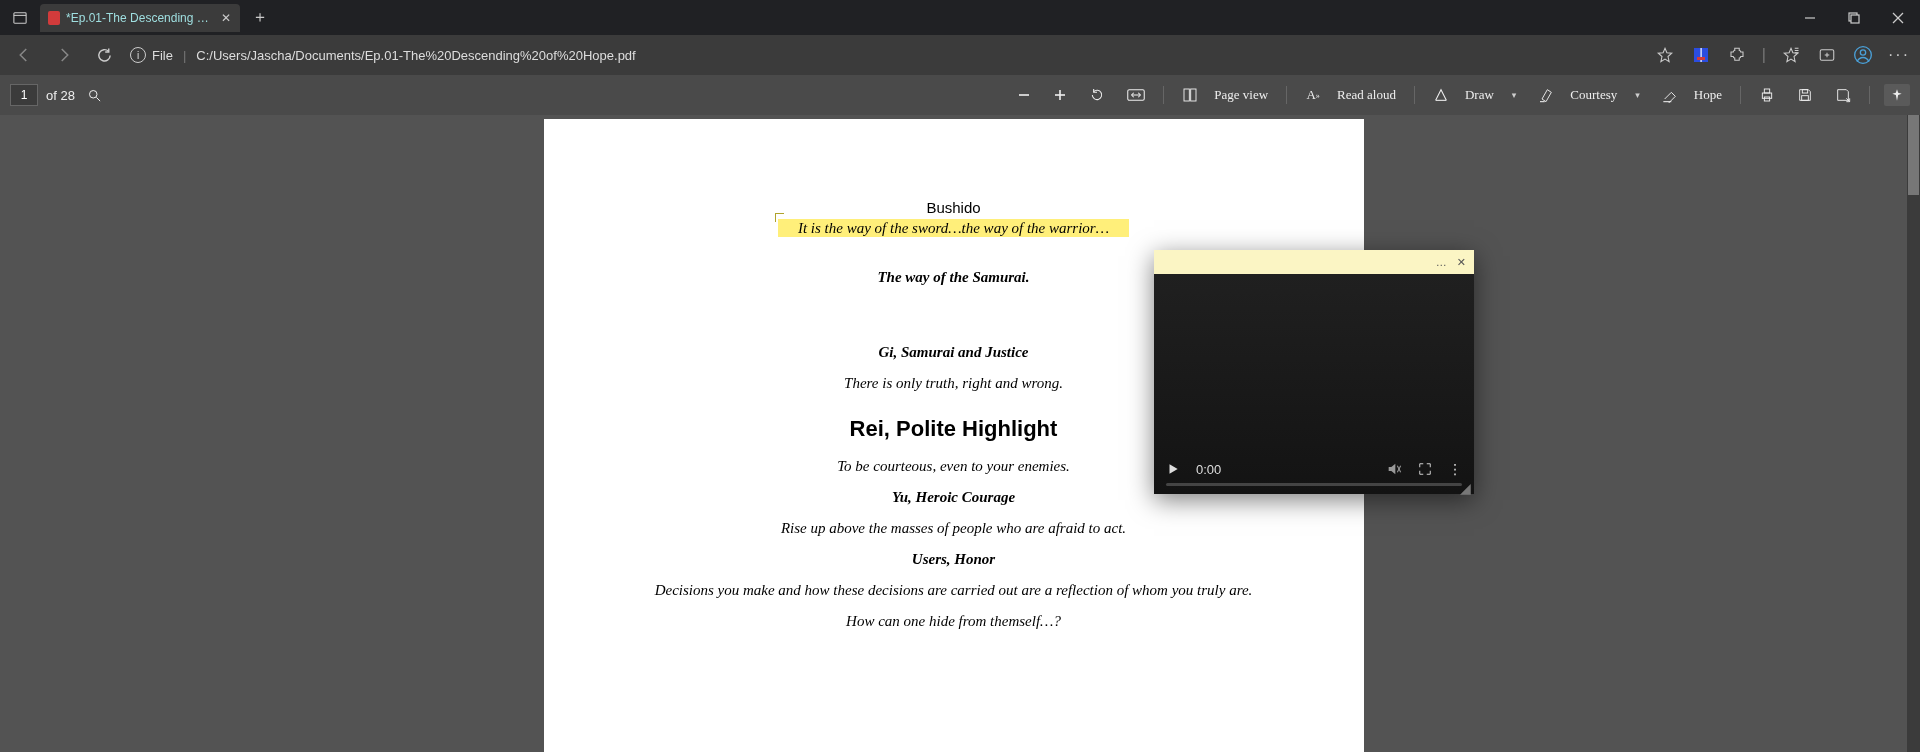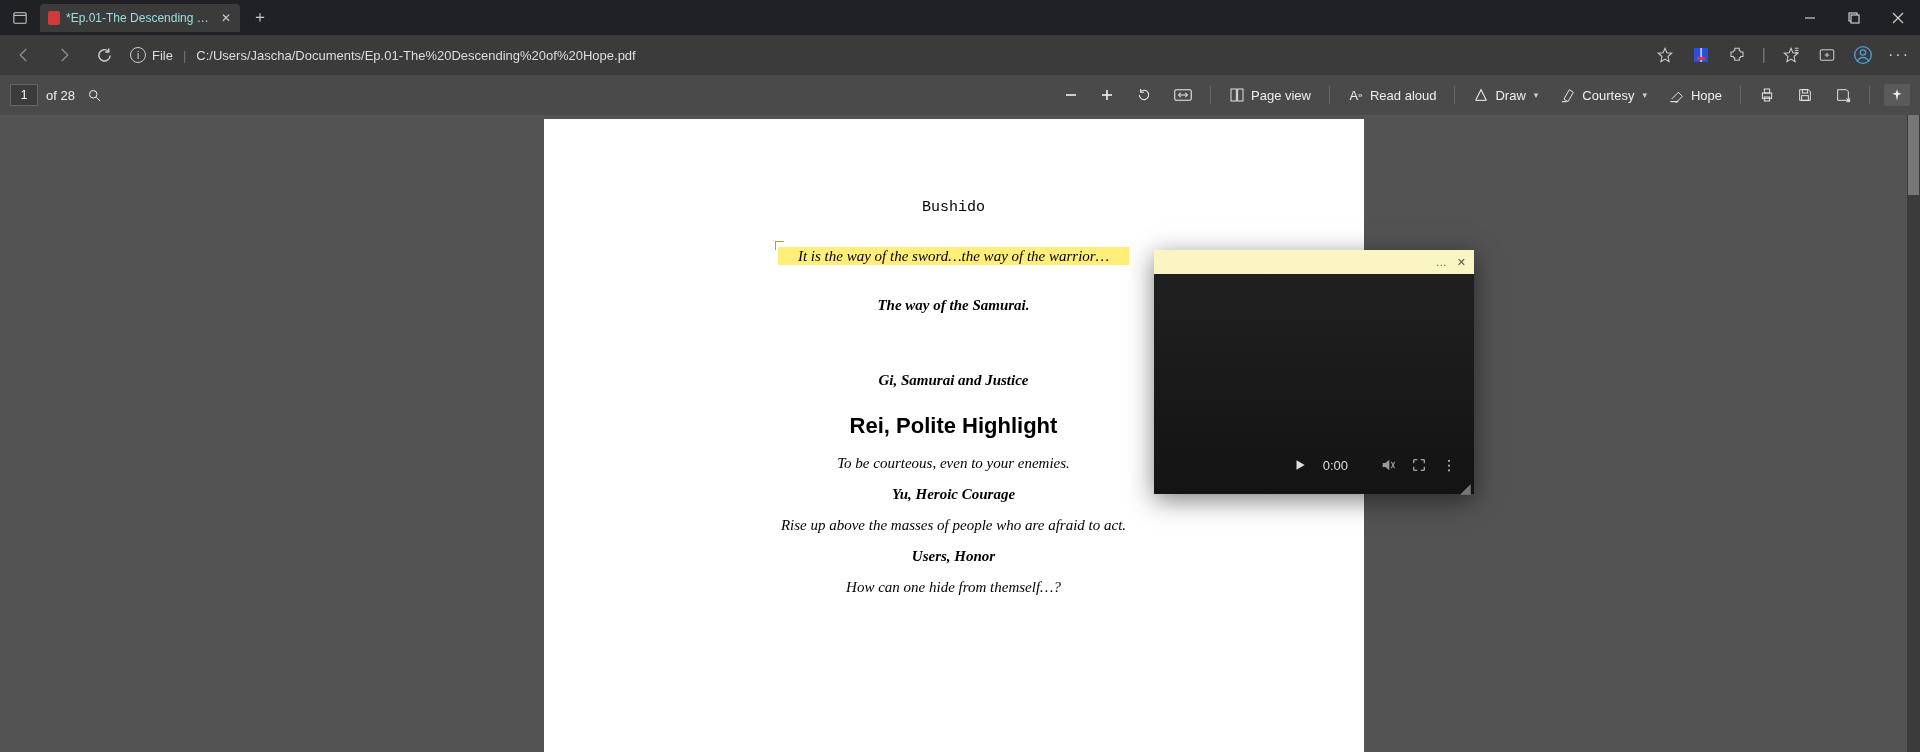--- a/index.html
+++ b/index.html
@@ -165,23 +165,24 @@
 }
 .pdf-toolbar .pt-right {
   margin-left: auto;
   display: flex;
   align-items: center;
   gap: 14px;
 }
 .pt-btn {
   display: flex;
   align-items: center;
-  gap: 6px;
+  gap: 16px;
   padding: 0 4px;
   cursor: pointer;
+  font-family: Liberation Serif, serif;
 }
 .pt-sep {
   width: 1px;
   height: 18px;
   background: #666;
 }
 .pt-icon {
   width: 16px;
   height: 16px;
   display: flex;
@@ -207,21 +208,21 @@
 .page {
   background: #fff;
   color: #000;
   width: 820px;
   margin-top: 4px;
   padding: 80px 70px;
   font-family: "Times New Roman", serif;
   font-size: 15px;
   text-align: center;
 }
-.page .p-title { font-family: Liberation Mono, monospace; margin-bottom: 32px; }
+.page .p-title { font-family: Liberation Sans, sans-serif; margin-bottom: 4px; }
 .page .hl { background: #ffef7a; font-style: italic; position: relative; padding: 1px 20px;}
 .page .hl::before {
   content: "";
   position: absolute;
   left: -3px;
   top: -6px;
   width: 8px;
   height: 8px;
   border: 1.5px solid #b0a32c;
   border-right: none;
@@ -256,21 +257,21 @@
   background: linear-gradient(#202020,#131313);
   position: relative;
 }
 .media-controls {
   position: absolute;
   bottom: 0;
   left: 0;
   right: 0;
   height: 50px;
   display: flex;
-  flex-direction: row;
+  flex-direction: column;
   justify-content: flex-end;
   padding: 0 12px 8px;
   gap: 6px;
 }
 .mc-row {
   display: flex;
   align-items: center;
   gap: 16px;
   color: #ddd;
   font-size: 13px;
@@ -527,25 +528,27 @@
   </div>
 </div>
 
 <div class="viewport">
   <div class="page">
     <div class="p-title">Bushido</div>
     <div><span class="hl">It is the way of the sword…the way of the warrior…</span></div>
     <div class="bold-ital" style="margin-top:32px;">The way of the Samurai.</div>
     <div class="spacer"></div>
     <div class="bold-ital">Gi, Samurai and Justice</div>
+    <div class="ital">There is only truth, right and wrong.</div>
     <div class="rei">Rei, Polite Highlight</div>
     <div class="ital">To be courteous, even to your enemies.</div>
     <div class="bold-ital">Yu, Heroic Courage</div>
     <div class="ital">Rise up above the masses of people who are afraid to act.</div>
     <div class="bold-ital">Users, Honor</div>
+    <div class="ital">Decisions you make and how these decisions are carried out are a reflection of whom you truly are.</div>
     <div class="ital">How can one hide from themself…?</div>
   </div>
 </div>
 
 <div class="vscroll">
   <div class="thumb"></div>
 </div>
 
 <div class="note-popup">
   <div class="note-header">

